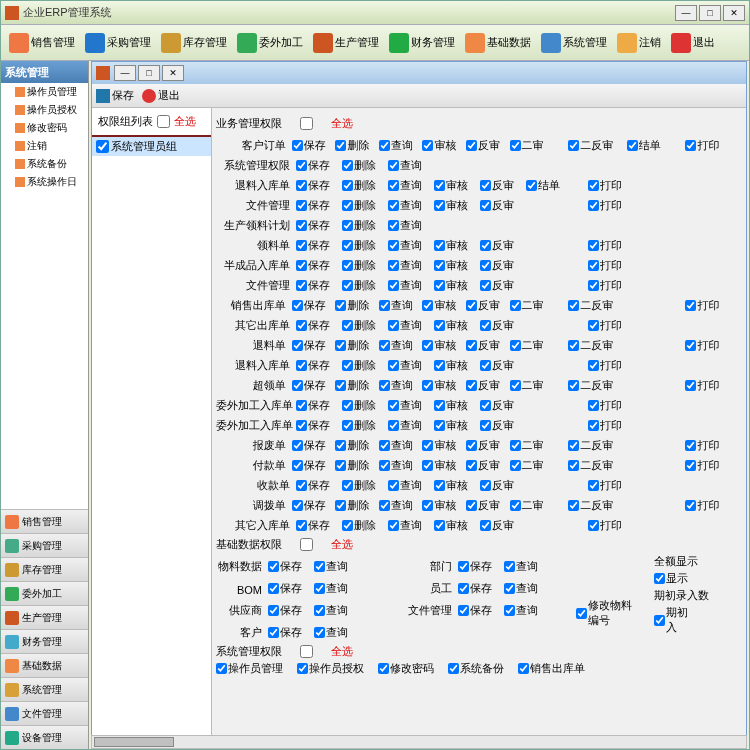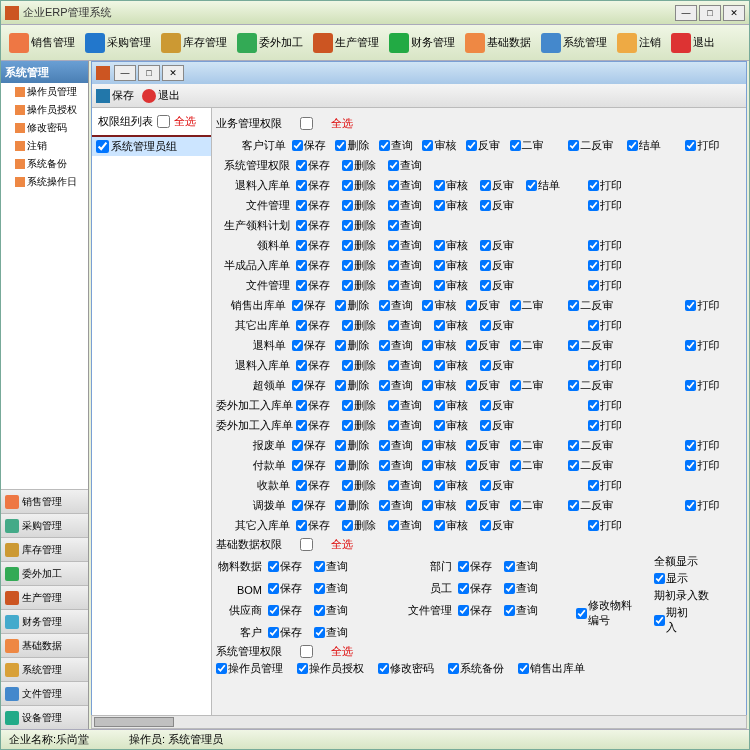--- a/index.html
+++ b/index.html
@@ -904,17 +904,13 @@
                 <span>销售出库单</span>
               </span>
             </div>
     </div>
    </div>
   </div>
   <div class="scrollbar">
         <div class="sb-thumb"></div>
       </div>
  </div>
- <div class="statusbar">
-  <span>企业名称:乐尚堂</span>
-  <span>操作员: 系统管理员</span>
- </div>
 </div>
 
 </body></html>

